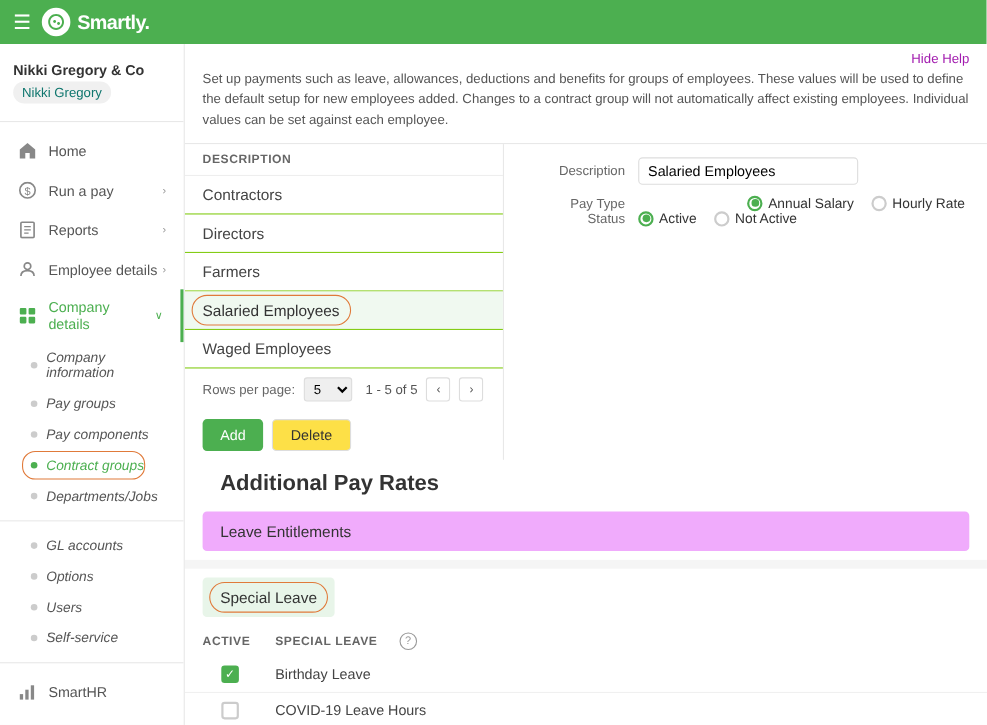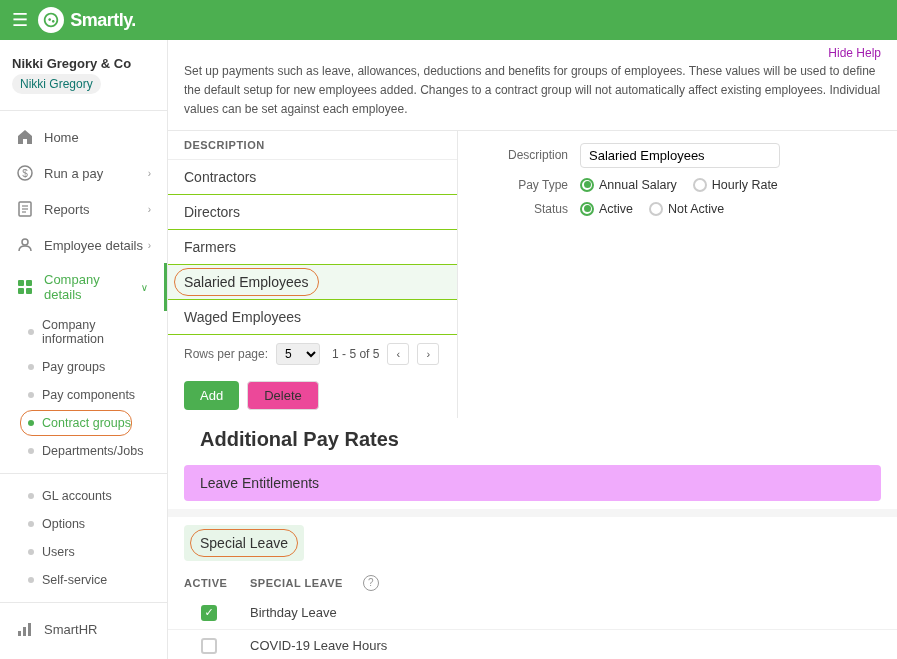--- a/index.html
+++ b/index.html
@@ -22,21 +22,21 @@
     .sidebar-account-name { font-weight: 600; font-size: 13px; color: #333; }
     .sidebar-account-user { font-size: 12px; color: #0f766e; margin-top: 3px; background: #f0f0f0; padding: 3px 8px; border-radius: 10px; display: inline-block; }
 
     .sidebar-nav { padding: 8px 0; }
     .sidebar-nav-item { display: flex; align-items: center; padding: 9px 16px; cursor: pointer; color: #555; font-size: 13px; position: relative; }
     .sidebar-nav-item.active { color: #4caf50; border-right: 3px solid #4caf50; }
     .sidebar-nav-item .nav-icon { width: 18px; height: 18px; margin-right: 10px; display: flex; align-items: center; justify-content: center; flex-shrink: 0; }
     .sidebar-nav-item .nav-chevron { margin-left: auto; font-size: 10px; color: #999; }
 
     .sidebar-subnav { padding-left: 0; }
-    .sidebar-subnav-item { display: flex; align-items: center; padding: 7px 16px 7px 28px; cursor: pointer; color: #555; font-size: 12.5px; position: relative; }
+    .sidebar-subnav-item { display: flex; align-items: center; padding: 7px 16px 7px 28px; cursor: pointer; color: #555; font-size: 12.5px; position: relative; font-style: italic; }
     .sidebar-subnav-item.active { color: #4caf50; font-weight: 500; }
     .sidebar-subnav-item .dot { width: 6px; height: 6px; border-radius: 50%; background: #ccc; margin-right: 8px; flex-shrink: 0; }
     .sidebar-subnav-item.active .dot { background: #4caf50; }
 
     .sidebar-divider { height: 1px; background: #e8e8e8; margin: 8px 0; }
 
     
     .circled-item { position: relative; }
     .circled-item::before { content: ''; position: absolute; left: 20px; top: 50%; transform: translateY(-50%); width: 110px; height: 24px; border: 1.5px solid #e07a3a; border-radius: 12px; }
 
@@ -56,21 +56,21 @@
     .list-item-row.selected { background: #f0f9f0; color: #333; }
 
     .pagination-row { display: flex; align-items: center; gap: 8px; padding: 8px 16px; font-size: 12px; color: #555; }
     .pagination-label { color: #666; }
     .pagination-select { border: 1px solid #ddd; border-radius: 3px; padding: 2px 4px; font-size: 12px; }
     .pagination-count { margin-left: 4px; }
     .pagination-arrow { width: 22px; height: 22px; border: 1px solid #ddd; border-radius: 3px; display: flex; align-items: center; justify-content: center; cursor: pointer; color: #555; font-size: 11px; }
 
     .action-buttons { display: flex; gap: 8px; padding: 8px 16px; }
     .btn-add { background: #4caf50; color: white; border: none; padding: 6px 16px; border-radius: 4px; font-size: 13px; cursor: pointer; }
-    .btn-delete { background: #ec4899; color: #333; border: 1px solid #ddd; padding: 6px 16px; border-radius: 4px; font-size: 13px; cursor: pointer; }
+    .btn-delete { background: #fde047; color: #333; border: 1px solid #ddd; padding: 6px 16px; border-radius: 4px; font-size: 13px; cursor: pointer; }
 
     
     .section-title { padding: 10px 16px; font-size: 20px; font-weight: 600; color: #333; }
     .checkbox { width: 16px; height: 16px; border: 2px solid #ccc; border-radius: 3px; display: flex; align-items: center; justify-content: center; flex-shrink: 0; }
     .checkbox.checked { background: #4caf50; border-color: #4caf50; }
     .checkbox.checked::after { content: '✓'; color: white; font-size: 11px; }
     .sl-name { font-size: 13px; color: #444; }
     .help-icon { width: 16px; height: 16px; border: 1.5px solid #999; border-radius: 50%; display: inline-flex; align-items: center; justify-content: center; font-size: 10px; color: #999; cursor: pointer; margin-left: 4px; }
 
     .separator { height: 8px; background: #f5f5f5; }
@@ -265,21 +265,21 @@
         </div>
       </div>
 
       <div style="flex:1; padding:12px 20px;">
 
         <div style="display:flex; align-items:center; margin-bottom:10px;">
           <span style="font-size:12px; color:#666; width:90px; text-align:right; margin-right:12px;">Description</span>
           <input type="text" class="right-panel-input" value="Salaried Employees" style="border: 1px solid rgb(221, 221, 221); border-radius: 4px; padding: 4px 8px; font-size: 13px; width: 200px;">
         </div>
 
-        <div style="display:flex; align-items:center; margin-bottom:10px;">
+        <div style="display:flex; align-items:center; justify-content:space-between;">
           <span style="font-size:12px; color:#666; width:90px; text-align:right; margin-right:12px;">Pay Type</span>
           <div class="radio-group">
             <label class="radio-option">
               <div class="radio-circle filled"></div>
               <span>Annual Salary</span>
             </label>
             <label class="radio-option">
               <div class="radio-circle empty"></div>
               <span>Hourly Rate</span>
             </label>

